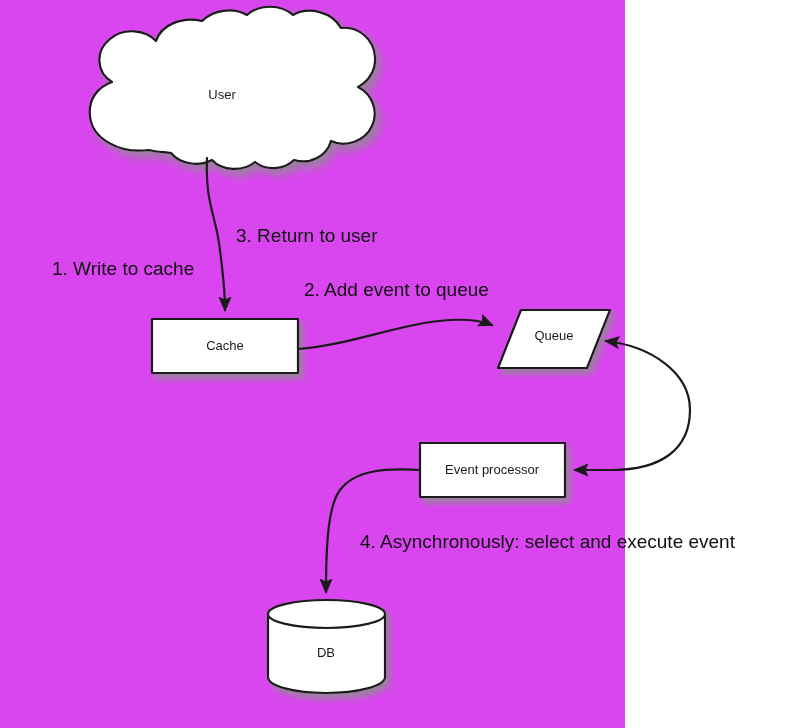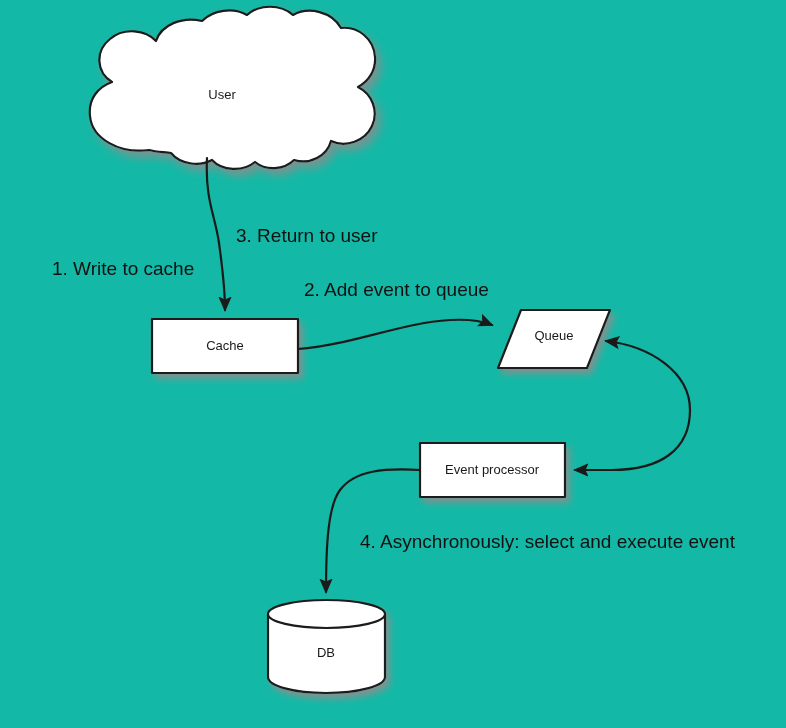--- a/index.html
+++ b/index.html
@@ -9,23 +9,23 @@
     background: #ffffff;
   }
   body {
     width: 786px;
     height: 728px;
     font-family: "Liberation Sans", sans-serif;
     overflow: hidden;
   }
   #diagram-root {
     position: relative;
-    width: 786px;
+    width: 625px;
     height: 728px;
-    background: #14b8a6;
+    background: #d946ef;
   }
   svg#diagram-canvas {
     position: absolute;
     top: 0;
     left: 0;
     width: 786px;
     height: 728px;
     display: block;
   }
   .node-shape {

